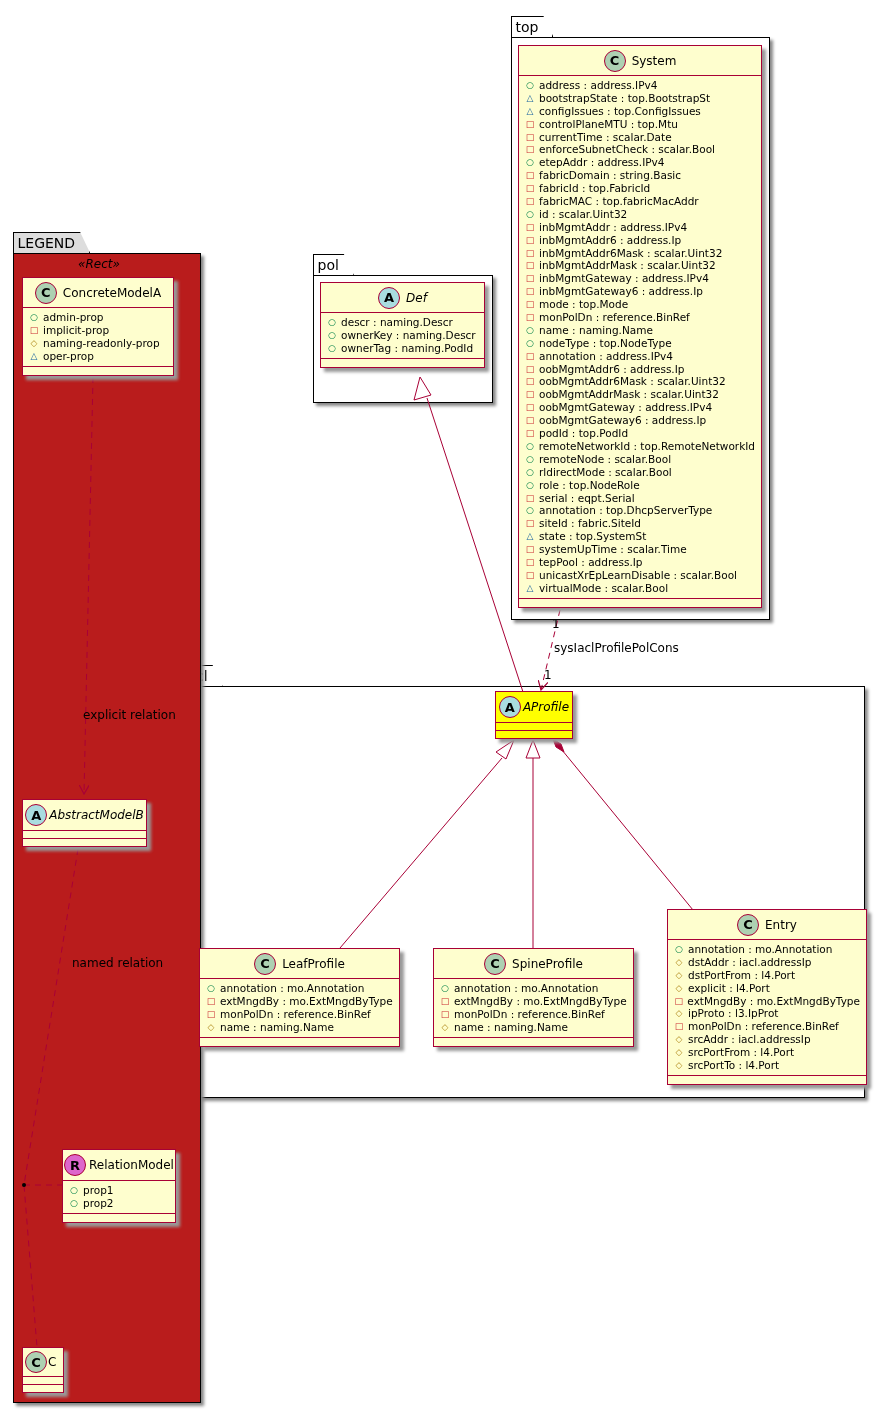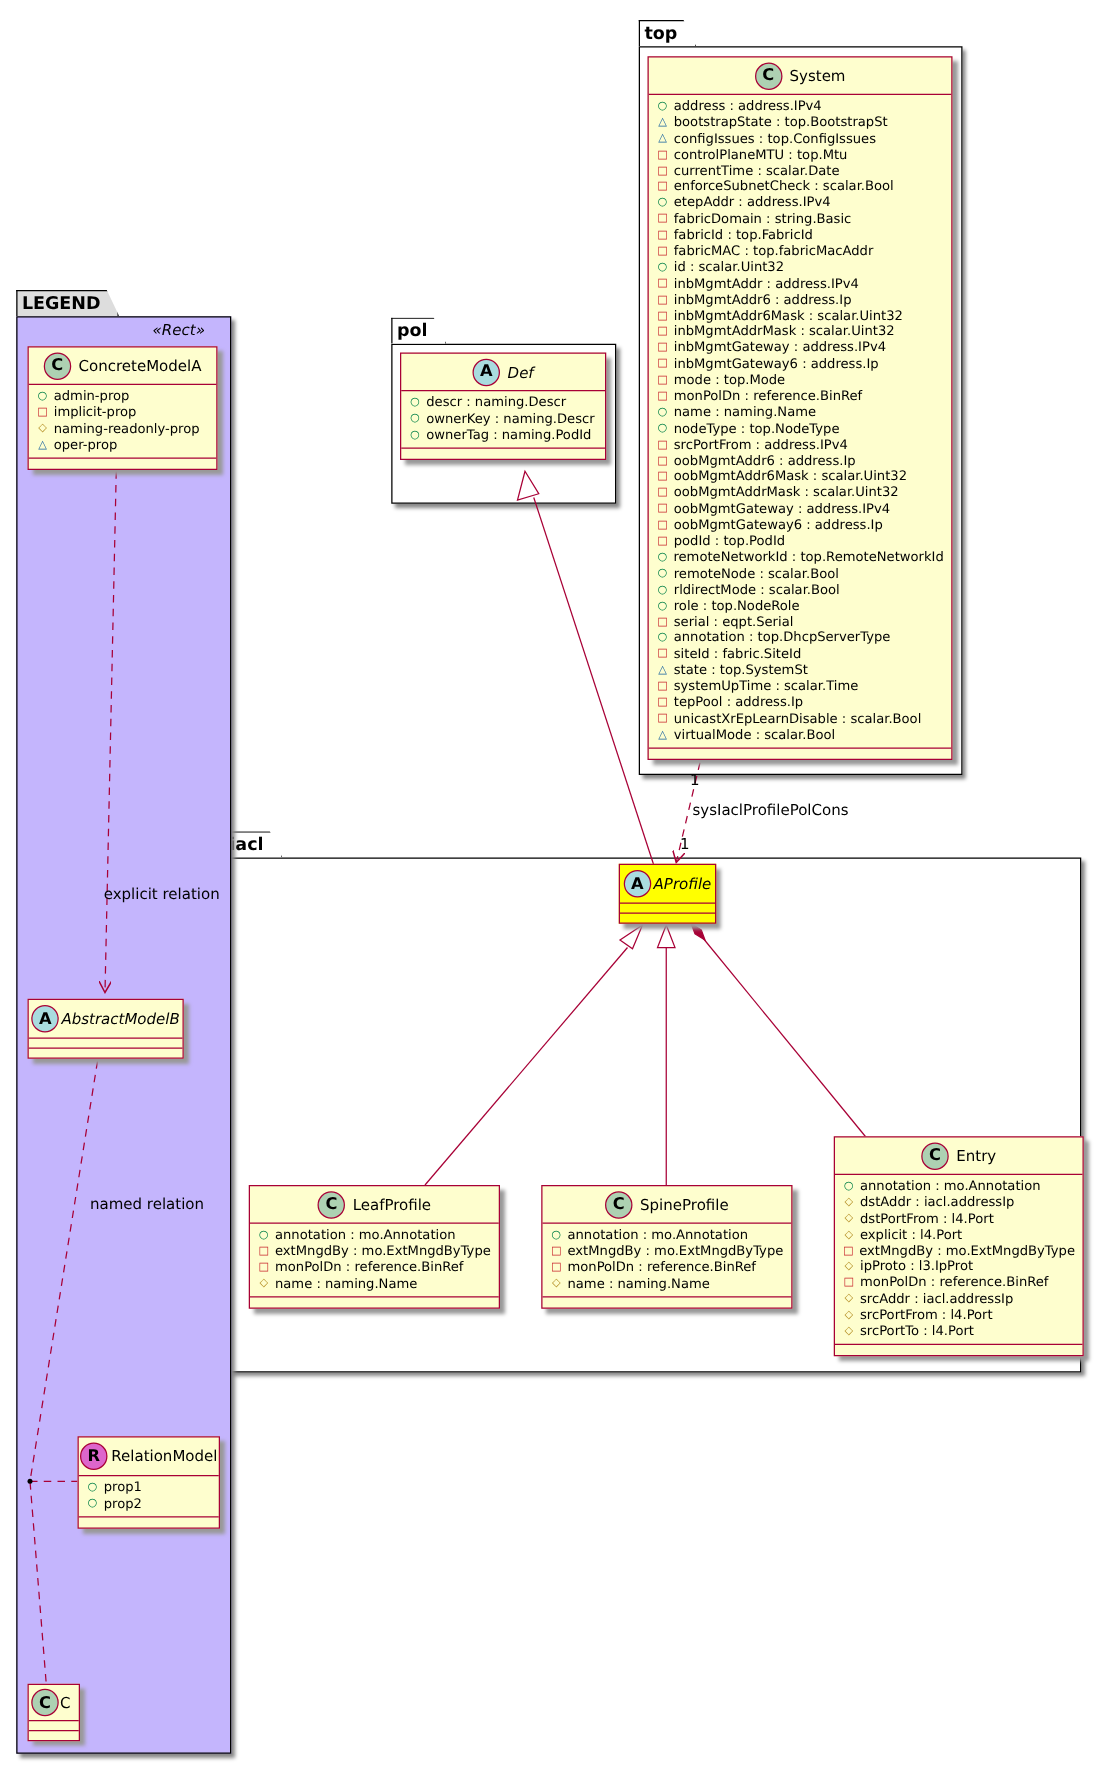--- a/index.html
+++ b/index.html
@@ -1,22 +1,22 @@
 <!DOCTYPE html>
 <html><head>
 <meta charset="utf-8">
 <style>
   html, body { margin:0; padding:0; background:#ffffff; }
   body { width:896px; height:1412px; position:relative; overflow:hidden;
          font-family:"DejaVu Sans", sans-serif; }
   .pkg { position:absolute; border:1.5px solid #000; background:#fff; box-shadow:3px 3px 3px #888; }
-  .pkg.legend { background:#c4b5fd; }
+  .pkg.legend { background:#b91c1c;padding-left:16px; }
   .pkg-tab { position:absolute; top:-22px; left:-1.5px; height:20px; padding:0 14px 0 4px;
              border:1.5px solid #000; border-bottom:none; background:#fff;
-             font-weight:bold; font-size:14px; line-height:20px;
+             font-weight:normal; font-size:14px; line-height:20px;
              clip-path: polygon(0 0, calc(100% - 10px) 0, 100% 100%, 0 100%); }
   .pkg.legend .pkg-tab { background:#dddddd; }
   .cls { position:absolute; background:#fefece; border:1.5px solid #a80036;
          box-shadow:4px 4px 3px #999; font-size:10.5px; color:#000; }
   .cls.highlight { background:#ffff00; }
   .cls-head { display:flex; align-items:center; justify-content:center; gap:6px;
               border-bottom:1.5px solid #a80036; }
   .cls-head .nm { font-size:12px; }
   .cls-head .nm.abstract { font-style:italic; }
   .circ { width:20px; height:20px; border-radius:50%; border:1px solid #a80036;
@@ -45,21 +45,21 @@
 <div class="pkg" style="left:313px;top:275px;width:178px;height:126px;">
   <div class="pkg-tab">pol</div>
 </div>
 <div class="pkg" style="left:179px;top:686px;width:684px;height:410px;">
   <div class="pkg-tab">iacl</div>
 </div>
 <div class="pkg legend" style="left:13px;top:253px;width:170px;height:1148px;">
   <div class="pkg-tab">LEGEND</div>
 </div>
 
-<div class="lbl" style="left:13px;top:257px;width:172px;text-align:center;font-style:italic;font-size:12px;padding-left:44px;">«Rect»</div>
+<div class="lbl" style="left:13px;top:257px;width:172px;text-align:center;font-style:italic;font-size:12px;">«Rect»</div>
 
 <svg class="edges" width="896" height="1412">
   <defs>
     <marker id="openArrow" markerWidth="10" markerHeight="10" refX="9" refY="5" orient="auto" markerUnits="userSpaceOnUse">
       <path d="M0,0 L9,5 L0,10" fill="none" stroke="#a80036" stroke-width="1.2"></path>
     </marker>
   </defs>
 
   <line x1="93" y1="377" x2="84" y2="794" stroke="#a80036" stroke-width="1" stroke-dasharray="6,5" marker-end="url(#openArrow)"></line>
 
@@ -173,21 +173,21 @@
       <div class="attr">
         <span class="vis admin">○</span>
         <span>name : naming.Name</span>
       </div>
       <div class="attr">
         <span class="vis admin">○</span>
         <span>nodeType : top.NodeType</span>
       </div>
       <div class="attr">
         <span class="vis implicit">□</span>
-        <span>srcPortFrom : address.IPv4</span>
+        <span>annotation : address.IPv4</span>
       </div>
       <div class="attr">
         <span class="vis implicit">□</span>
         <span>oobMgmtAddr6 : address.Ip</span>
       </div>
       <div class="attr">
         <span class="vis implicit">□</span>
         <span>oobMgmtAddr6Mask : scalar.Uint32</span>
       </div>
       <div class="attr">

